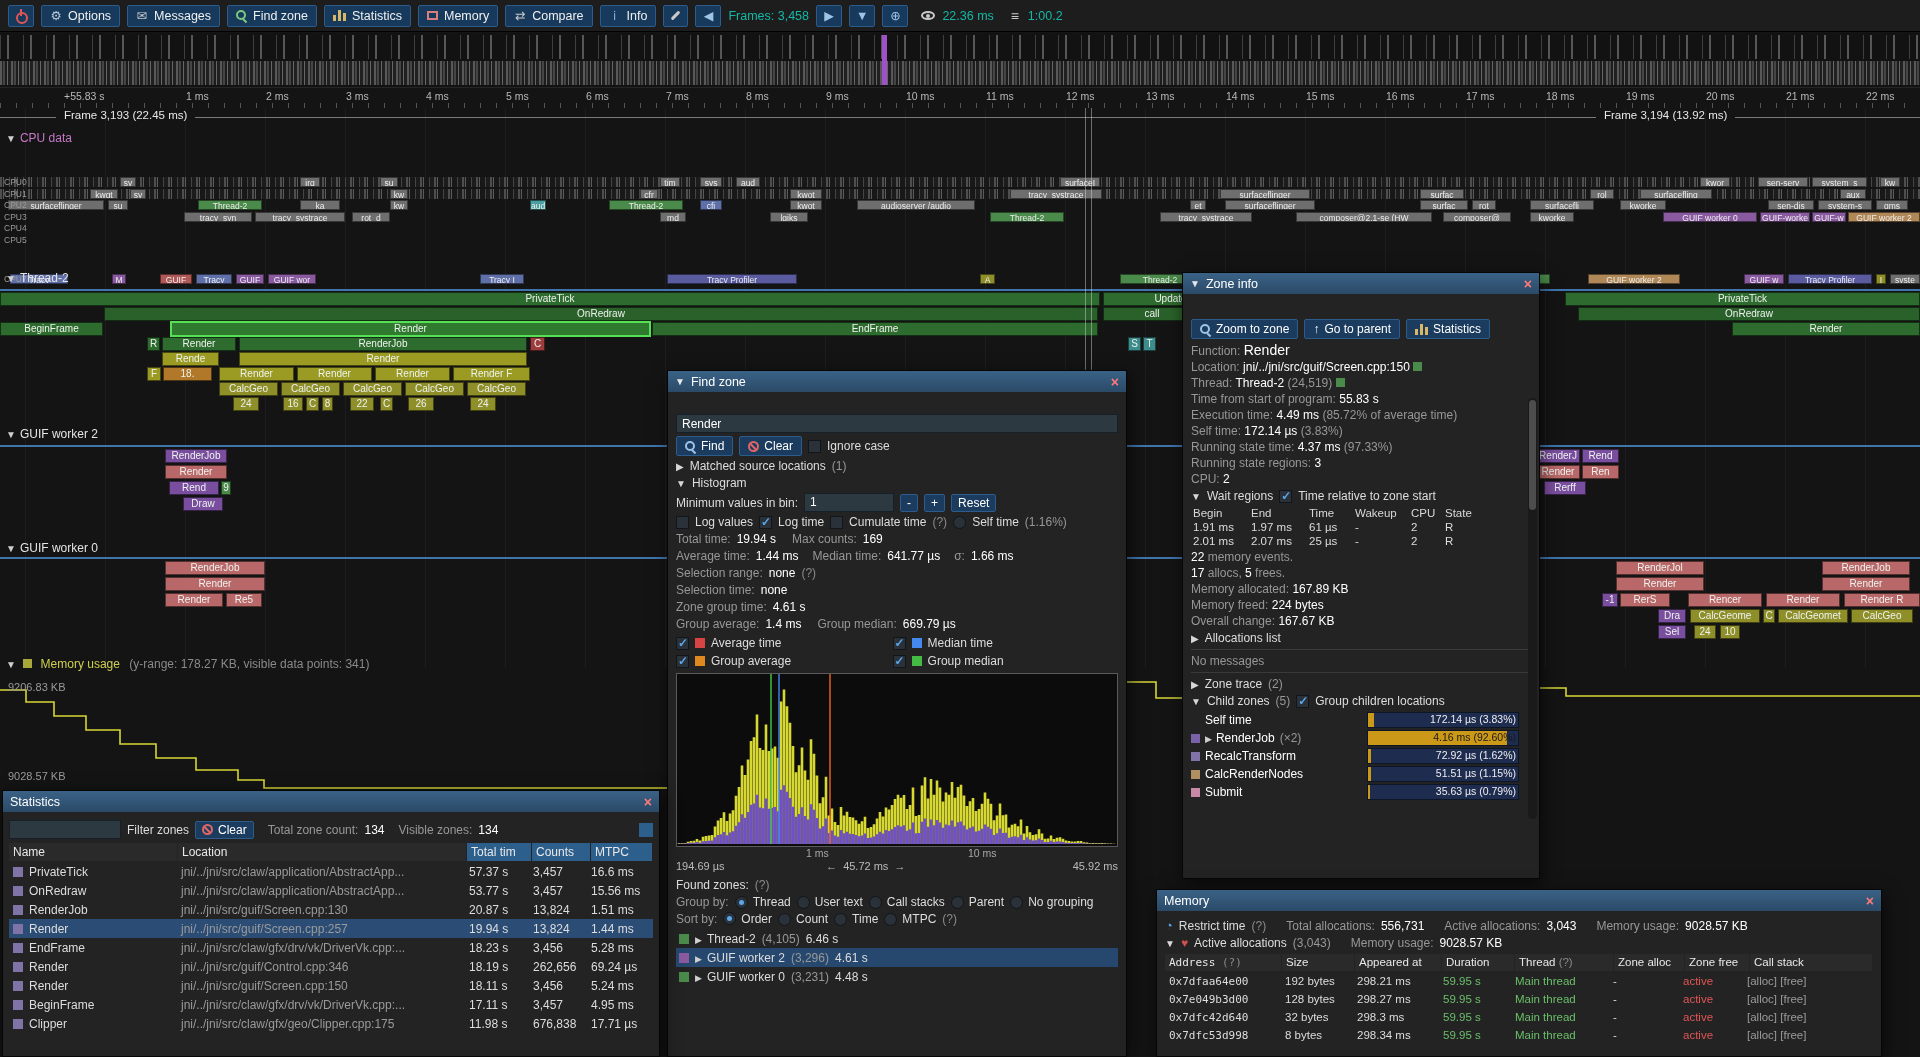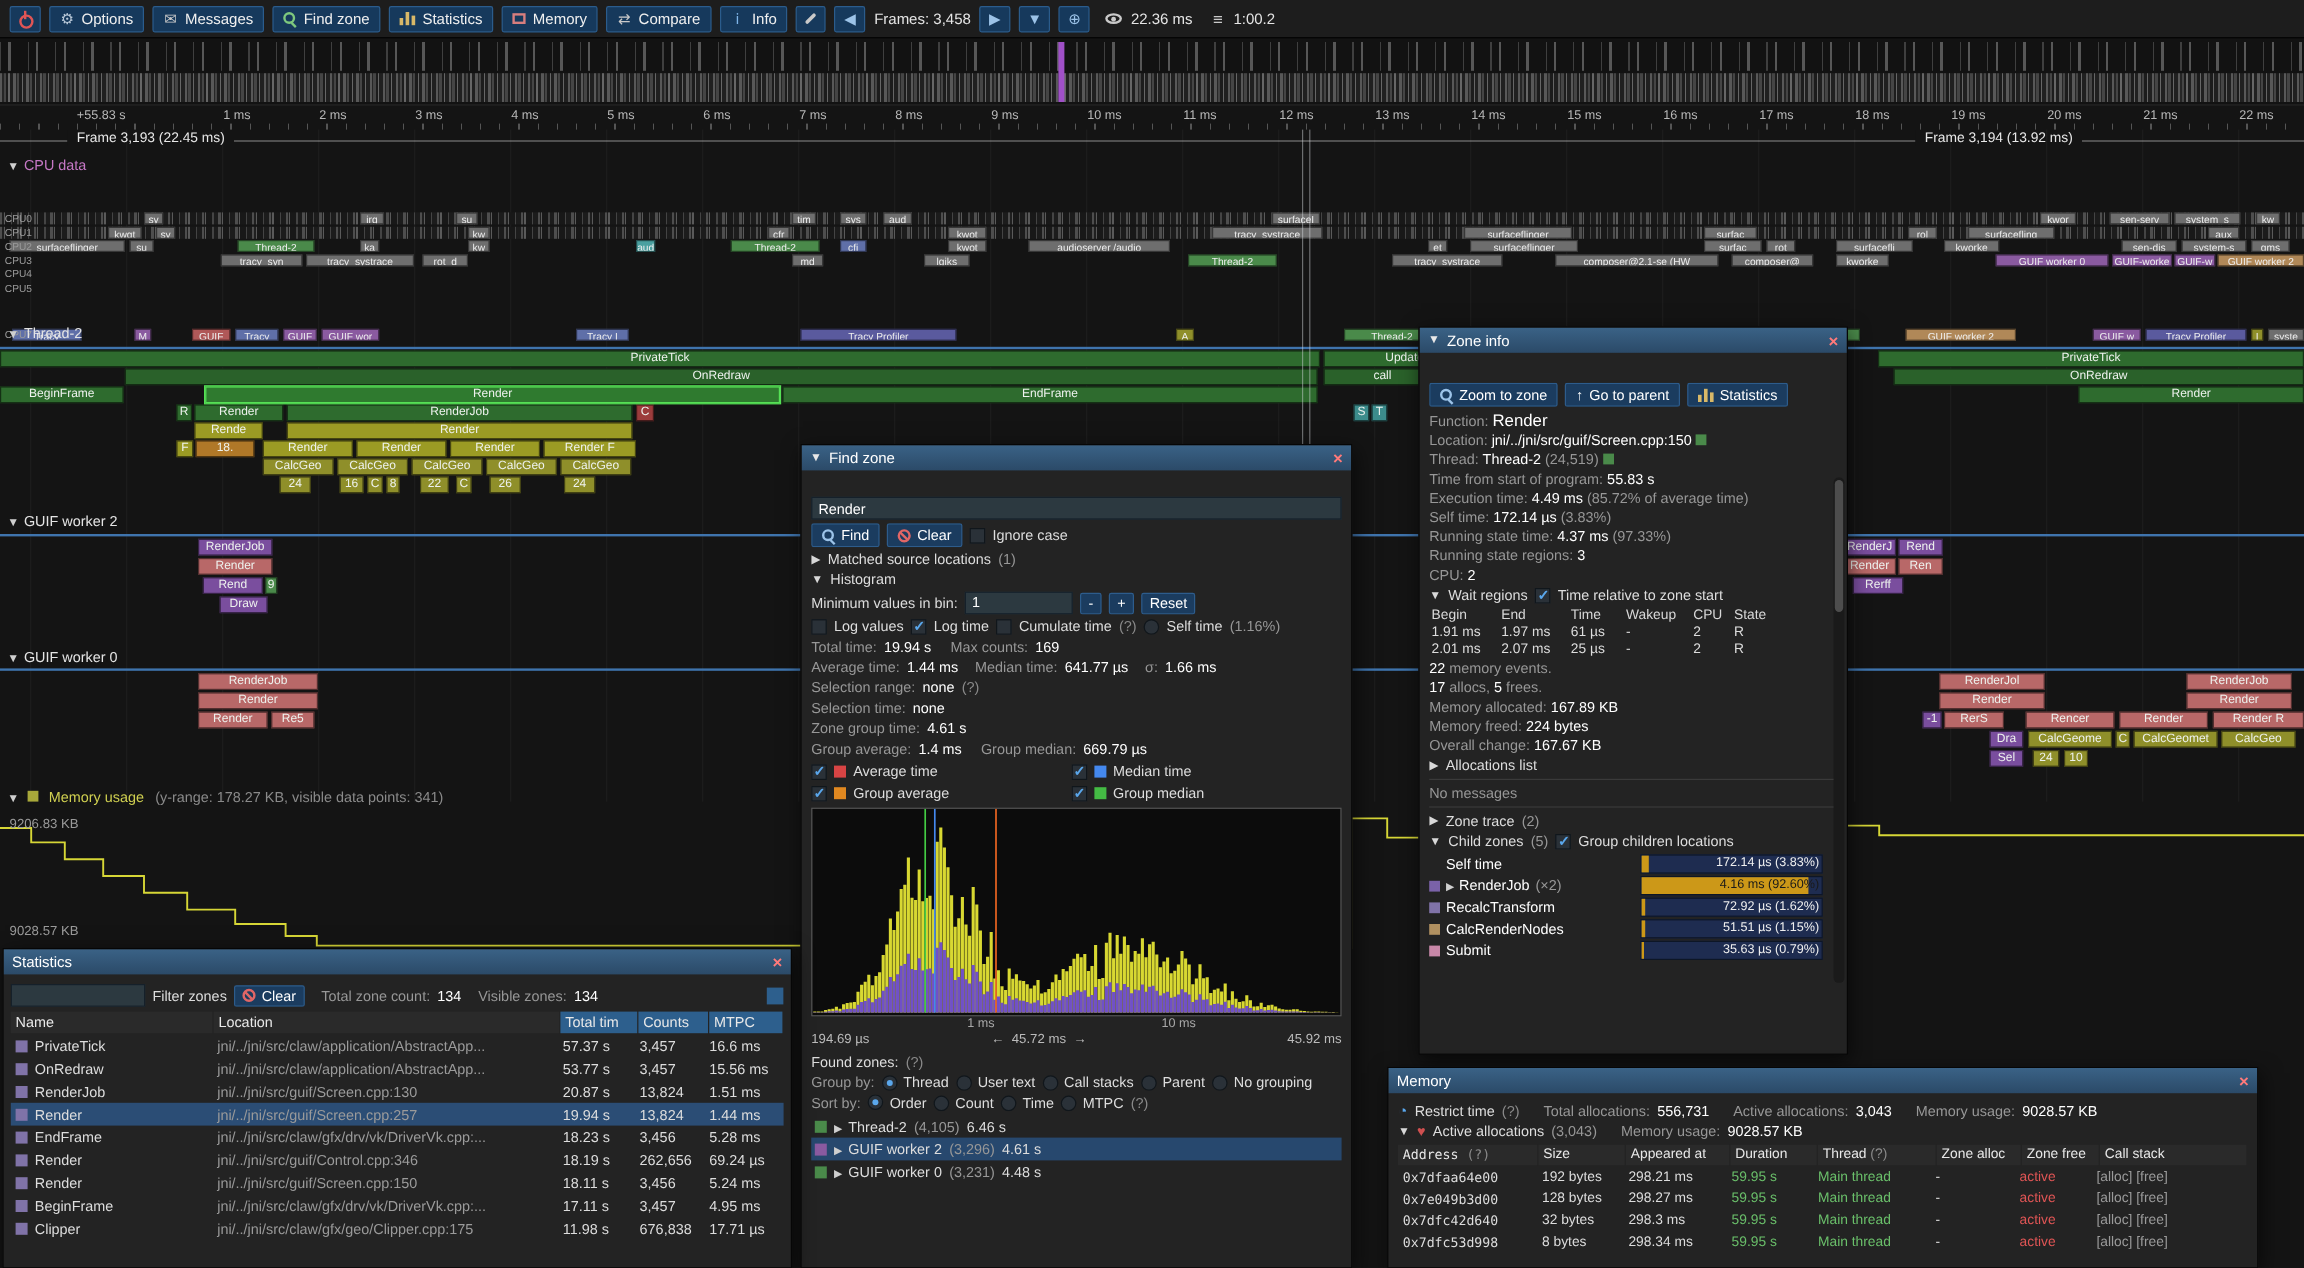--- a/index.html
+++ b/index.html
@@ -1,21 +1,21 @@
 <!DOCTYPE html>
 <html><head>
 <meta charset="utf-8">
 <style>
 html,body{margin:0;padding:0;background:#000}
 #app{position:relative;width:1920px;height:1057px;background:#141414;overflow:hidden;font-family:"Liberation Sans",sans-serif;color:#ddd;font-size:12px}
 
 #toolbar{position:absolute;left:0;top:0;width:1920px;height:32px;background:#1d1d1d;border-bottom:1px solid #000;display:flex;align-items:center;gap:7px;padding:0 8px;box-sizing:border-box;z-index:8}
 .tbtn{display:inline-flex;align-items:center;gap:6px;background:#16395c;border:1px solid #2b5c8c;border-radius:2px;color:#f0f0f0;font-size:12.5px;padding:2px 8px;height:22px;box-sizing:border-box;white-space:nowrap}
 .tbtn.icononly{padding:2px 6px}
-.tlabel{font-size:12.5px;color:#e5e5e5;white-space:nowrap}
+.tlabel{font-size:12.5px;color:#14b8a6;white-space:nowrap}
 .ticon{display:inline-flex;align-items:center;justify-content:center;min-width:12px}
 .i-power{width:12px;height:12px;position:relative;display:inline-block}
 .i-power::before{content:"";position:absolute;left:1px;top:2px;width:8px;height:8px;border:2px solid #e05555;border-radius:50%}
 .i-power::after{content:"";position:absolute;left:5px;top:-1px;width:2px;height:7px;background:#e05555}
 .i-mag{width:11px;height:11px;position:relative;display:inline-block}
 .i-mag::before{content:"";position:absolute;left:0;top:0;width:6px;height:6px;border:2px solid currentColor;border-radius:50%}
 .i-mag::after{content:"";position:absolute;left:7px;top:8px;width:5px;height:2px;background:currentColor;transform:rotate(45deg);transform-origin:left center}
 .i-bars{display:inline-block;width:3px;height:11px;background:currentColor;position:relative;margin:0 5px}
 .i-bars::before{content:"";position:absolute;left:-5px;bottom:0;width:3px;height:6px;background:currentColor}
 .i-bars::after{content:"";position:absolute;left:5px;bottom:0;width:3px;height:8px;background:currentColor}
@@ -274,21 +274,21 @@
       </div>
 
       <div class="cpu-row" style="top: 23px;">
 
         <span class="rlabel">CPU2</span>
         <div>
 
         <div class="cpu-seg" style="left: 8px; width: 96px; background: rgb(110, 110, 110);">surfaceflinger</div>
           <div class="cpu-seg" style="left: 108px; width: 20px; background: rgb(110, 110, 110);">su</div>
           <div class="cpu-seg" style="left: 198px; width: 64px; background: rgb(74, 138, 74);">Thread-2</div>
-          <div class="cpu-seg" style="left: 300px; width: 16px; background: rgb(110, 110, 110);">ka</div>
+          <div class="cpu-seg" style="left: 300px; width: 40px; background: rgb(110, 110, 110);">ka</div>
           <div class="cpu-seg" style="left: 390px; width: 18px; background: rgb(110, 110, 110);">kw</div>
           <div class="cpu-seg" style="left: 530px; width: 16px; background: rgb(74, 160, 160);">aud</div>
           <div class="cpu-seg" style="left: 609px; width: 74px; background: rgb(74, 138, 74);">Thread-2</div>
           <div class="cpu-seg" style="left: 700px; width: 22px; background: rgb(95, 111, 168);">cfi</div>
           <div class="cpu-seg" style="left: 790px; width: 32px; background: rgb(110, 110, 110);">kwot</div>
           <div class="cpu-seg" style="left: 857px; width: 118px; background: rgb(110, 110, 110);">audioserver /audio</div>
           <div class="cpu-seg" style="left: 1190px; width: 16px; background: rgb(110, 110, 110);">et</div>
           <div class="cpu-seg" style="left: 1225px; width: 90px; background: rgb(110, 110, 110);">surfaceflinger</div>
           <div class="cpu-seg" style="left: 1420px; width: 48px; background: rgb(110, 110, 110);">surfac</div>
           <div class="cpu-seg" style="left: 1472px; width: 24px; background: rgb(110, 110, 110);">rot</div>

